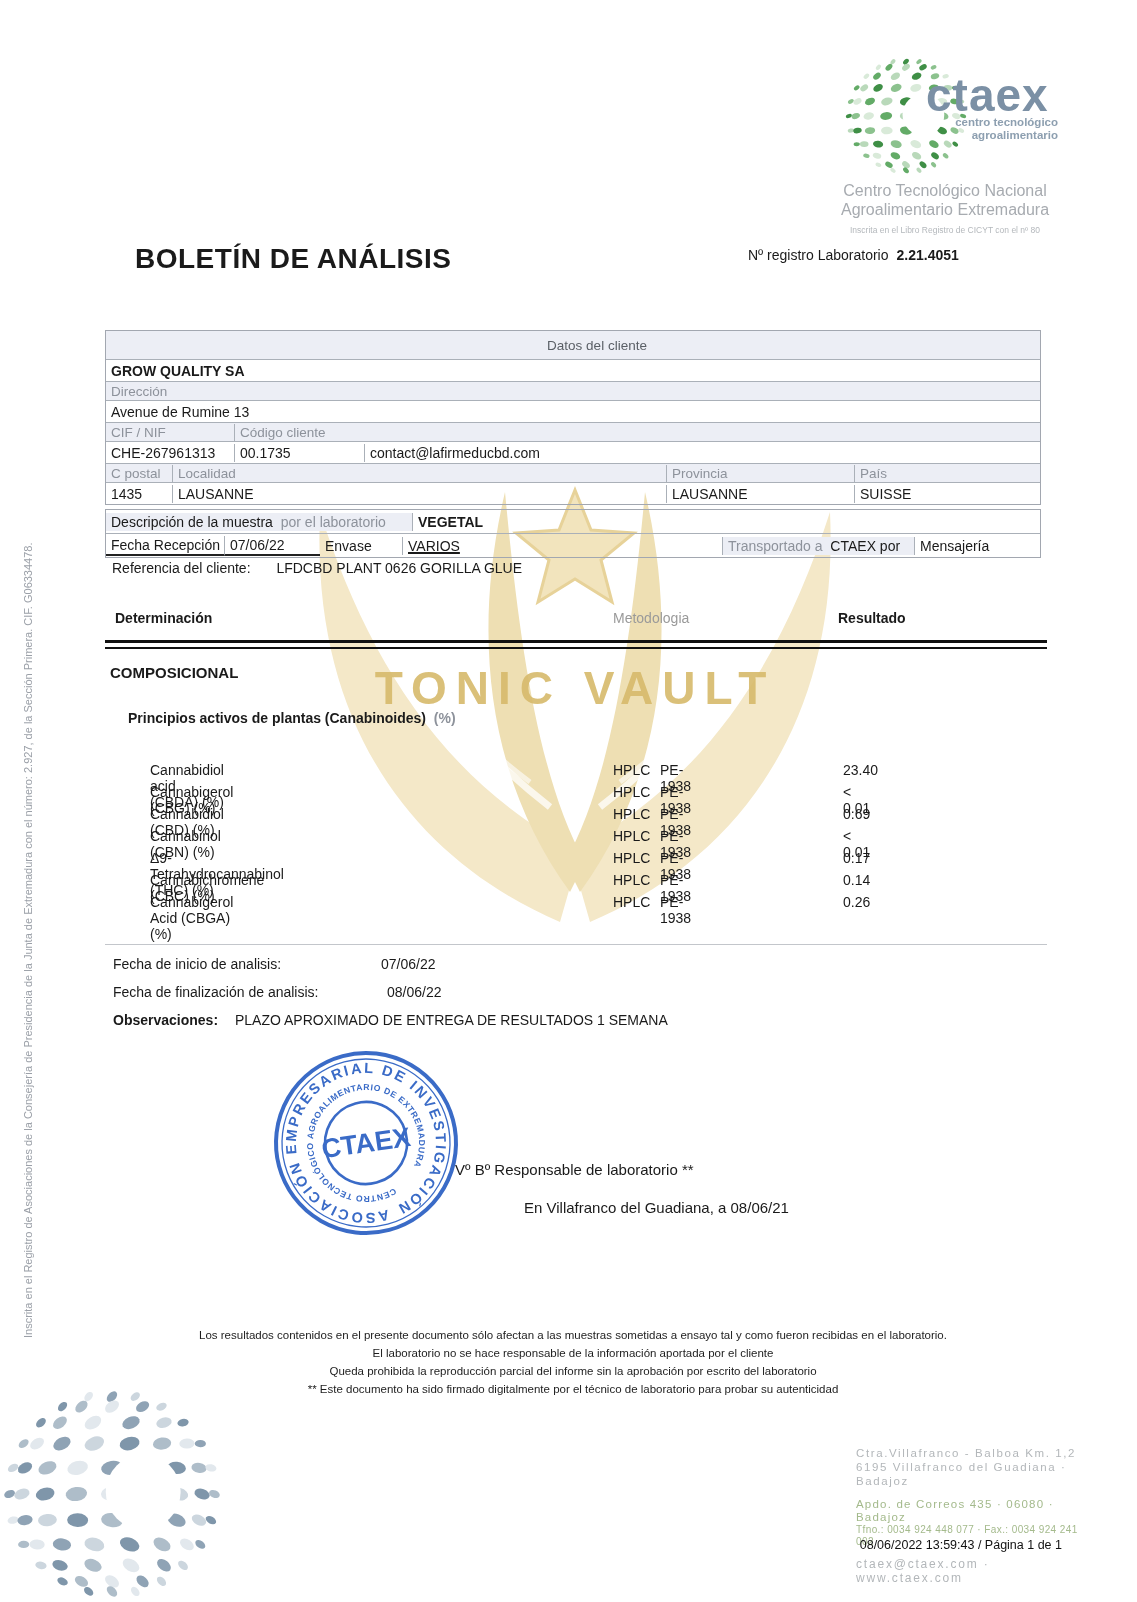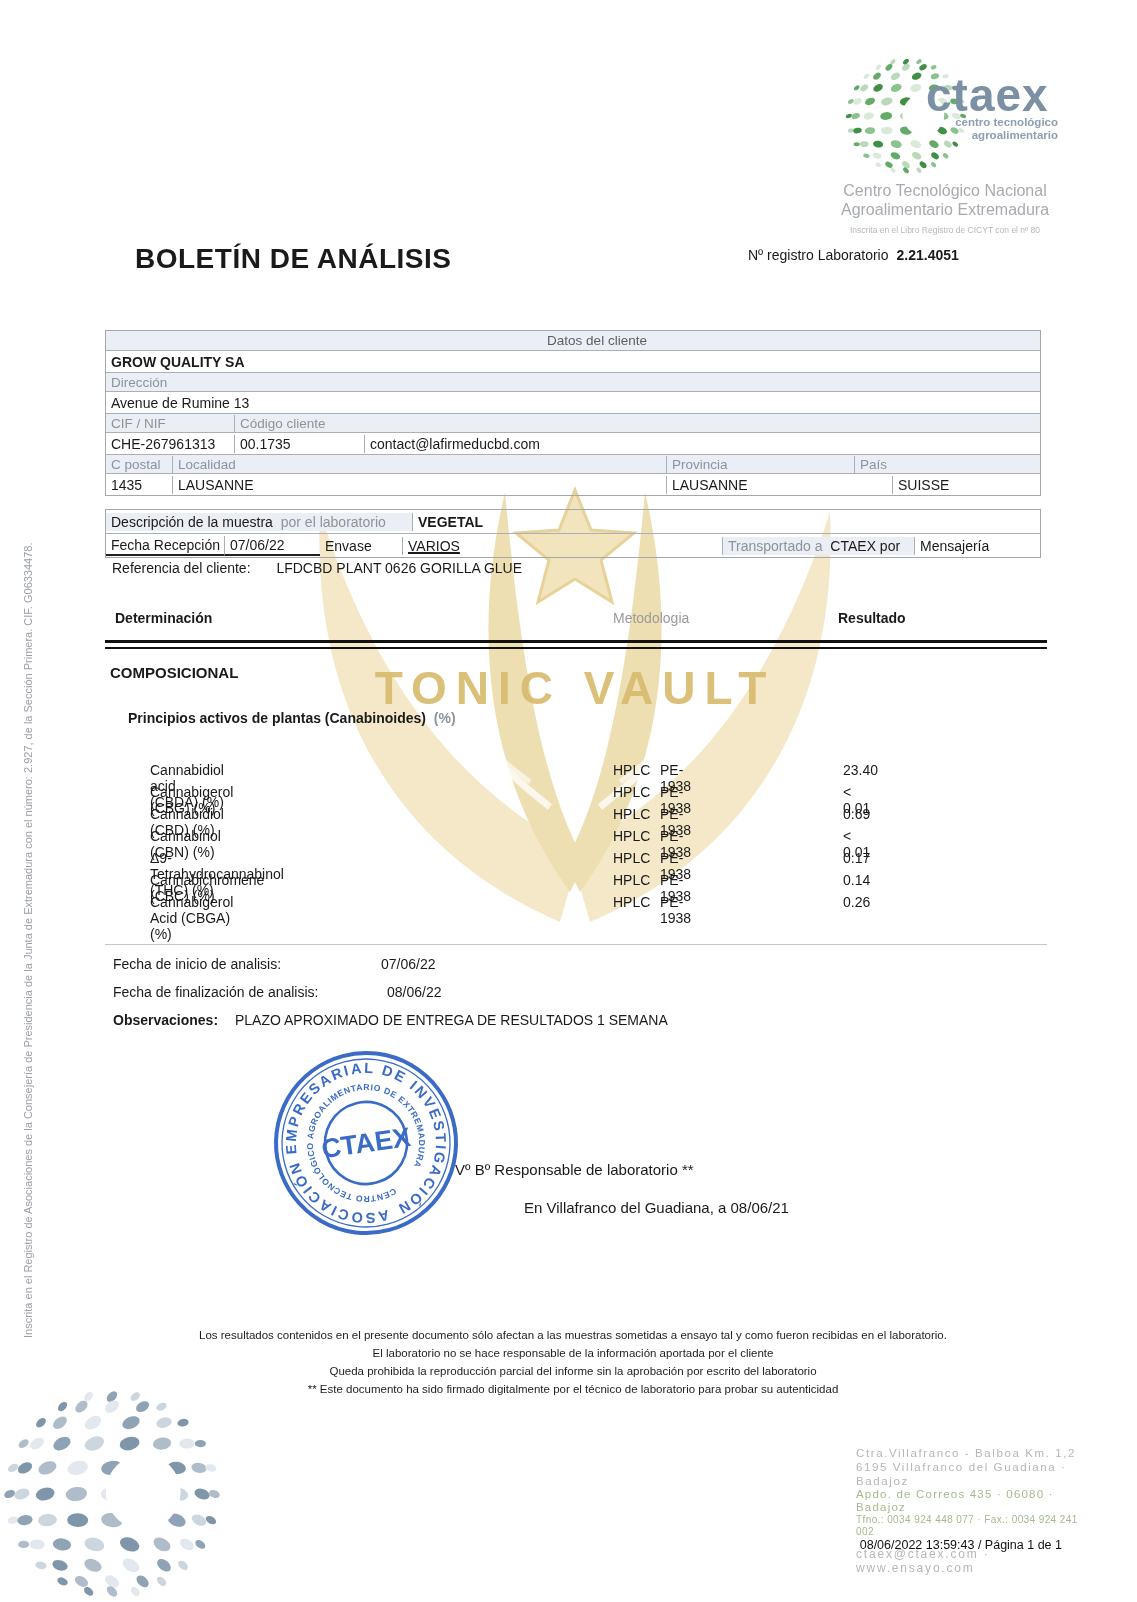--- a/index.html
+++ b/index.html
@@ -153,21 +153,21 @@
     <div>Agroalimentario Extremadura</div>
     <div id="org-small">Inscrita en el Libro Registro de CICYT con el nº 80</div>
   </div>
 
   <div id="doc-title" class="abs">BOLETÍN DE ANÁLISIS</div>
   <div id="registro" class="abs">
     <span>Nº registro Laboratorio</span><b>2.21.4051</b>
   </div>
 
   <div id="client-table" class="abs tbl">
-    <div class="trow hdrbg" style="height:19px;justify-content:center;padding-left:48px;">
+    <div class="trow hdrbg" style="height:28px;justify-content:center;padding-left:48px;">
       <span class="t13" style="color:#5a5f66;">Datos del cliente</span>
     </div>
     <div class="trow" style="height:22px;">
         <span class="tcell t14 bold">GROW QUALITY SA</span>
       </div>
     <div class="trow hdrbg" style="height:19px;">
         <span class="tcell t13 lbl">Dirección</span>
       </div>
     <div class="trow" style="height:22px;">
         <span class="tcell t14">Avenue de Rumine 13</span>
@@ -184,21 +184,21 @@
     <div class="trow hdrbg" style="height:19px;">
       <span class="tcell t13 lbl" style="width:66px;">C postal</span>
       <span class="tcell t13 lbl cell-b" style="width:494px;">Localidad</span>
       <span class="tcell t13 lbl cell-b" style="width:188px;">Provincia</span>
       <span class="tcell t13 lbl cell-b" style="flex:1;">País</span>
     </div>
     <div class="trow" style="height:22px;">
       <span class="tcell t14" style="width:66px;">1435</span>
       <span class="tcell t14 cell-b" style="width:494px;">LAUSANNE</span>
       <span class="tcell t14 cell-b" style="width:188px;">LAUSANNE</span>
-      <span class="tcell t14 cell-b" style="flex:1;margin-left:38px;">SUISSE</span>
+      <span class="tcell t14 cell-b" style="flex:1;">SUISSE</span>
     </div>
   </div>
 
   <div id="sample-table" class="abs tbl">
     <div class="trow" style="height:23px;">
       <span class="tcell t14 hdrbg" style="width:306px;">
         <span>Descripción de la muestra</span>
         <span class="lbl" style="margin-left:4px;">por el laboratorio</span>
       </span>
       <span class="tcell t14 bold cell-b" style="flex:1;">VEGETAL</span>
@@ -387,19 +387,19 @@
       <ellipse cx="175.454938847348" cy="199.36464273377416" rx="5.5" ry="3.6" transform="rotate(46.5 175.5 199.4)" fill="#ccd6de"></ellipse>
       <ellipse cx="102.6890377236306" cy="209.4425973560412" rx="5.3" ry="3.5" transform="rotate(40.1 102.7 209.4)" fill="#7f96aa"></ellipse>
       <ellipse cx="126" cy="209.4425973560412" rx="6.2" ry="4.0" transform="rotate(45.0 126.0 209.4)" fill="#aebdc9"></ellipse>
       <ellipse cx="149.3109622763694" cy="209.4425973560412" rx="5.3" ry="3.5" transform="rotate(49.9 149.3 209.4)" fill="#e2e8ed"></ellipse>
       <circle cx="157.2" cy="109.92" r="37.44" fill="#fff"></circle>
     </svg>
 
   <div id="addr-block" class="abs">
     <div class="addr-gray">Ctra.Villafranco - Balboa Km. 1,2</div>
     <div class="addr-gray">6195 Villafranco del Guadiana · Badajoz</div>
-    <div class="addr-green" style="">Apdo. de Correos 435 · 06080 · Badajoz</div>
+    <div class="addr-green" style="margin-top:10px;">Apdo. de Correos 435 · 06080 · Badajoz</div>
     <div class="addr-green-sm">Tfno.: 0034 924 448 077 · Fax.: 0034 924 241 002</div>
-    <div class="addr-mail">ctaex@ctaex.com  ·  www.ensayo.com</div>
+    <div class="addr-mail">ctaex@ctaex.com  ·  www.ctaex.com</div>
   </div>
   <div id="timestamp" class="abs">08/06/2022 13:59:43  /  Página 1 de 1</div>
 
 </div>
 
 </body></html>

